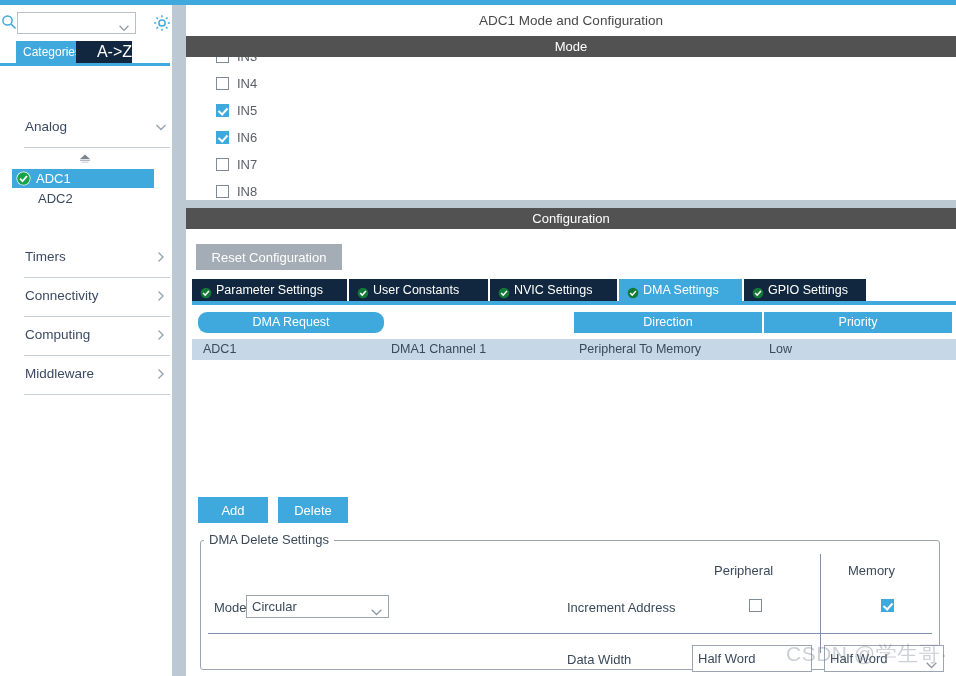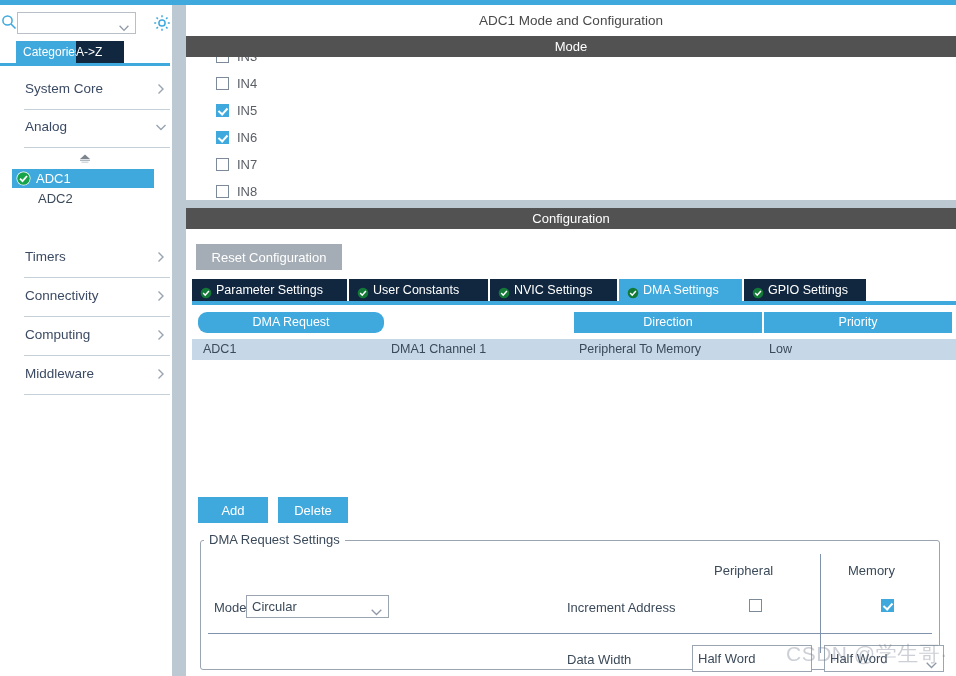--- a/index.html
+++ b/index.html
@@ -86,26 +86,26 @@
     background: #3fa9dd;
     color: #ffffff;
     font-size: 12px;
     line-height: 22px;
     text-align: center;
     cursor: pointer;
   }
   .tab-az {
     position: absolute;
     left: 76px; top: 0;
-    width: 48px; height: 22px;
+    width: 56px; height: 22px;
     background: #10273f;
     color: #ffffff;
-    font-size: 12px;
+    font-size: 16px;
     line-height: 22px;
-    text-align: left;
+    text-align: right;
     cursor: pointer;
   }
   .tab-underline {
     position: absolute;
     left: 0; top: 22px;
     width: 170px; height: 3px;
     background: #3fa9dd;
   }
   .cat-row {
     position: relative;
@@ -444,28 +444,20 @@
       </svg>
     </span>
   </div>
 
   <div class="tabs-cat">
     <div class="tab-categories">Categories</div>
     <div class="tab-az">A-&gt;Z</div>
     <div class="tab-underline"></div>
   </div>
 
-  <div class="cat-row" style="position:absolute; left:12px; top:68px; width:146px;">
-    <span class="cat-label">System Core</span>
-    <span class="chev">
-      <svg width="12" height="12" viewBox="0 0 12 12">
-        <polyline points="3.5,1.5 8,6 3.5,10.5" fill="none" stroke="#98a4b0" stroke-width="1.4"></polyline>
-      </svg>
-    </span>
-  </div>
 
   <div class="cat-row" style="position:absolute; left:12px; top:106px; width:146px;">
     <span class="cat-label">Analog</span>
     <span class="chev">
       <svg width="12" height="12" viewBox="0 0 12 12">
         <polyline points="1.5,4 6,8.5 10.5,4" fill="none" stroke="#98a4b0" stroke-width="1.4"></polyline>
       </svg>
     </span>
   </div>
 
@@ -629,21 +621,21 @@
         <div class="td" style="left:199px;">DMA1 Channel 1</div>
         <div class="td" style="left:387px;">Peripheral To Memory</div>
         <div class="td" style="left:577px;">Low</div>
       </div>
     </div>
 
     <button class="act-btn btn-add">Add</button>
     <button class="act-btn btn-del">Delete</button>
 
     <div class="group"></div>
-    <div class="group-legend">DMA Request Settings</div>
+    <div class="group-legend">DMA Delete Settings</div>
 
     <div class="g-label" style="left:528px; top:334px;">Peripheral</div>
     <div class="g-label" style="left:662px; top:334px;">Memory</div>
 
     <div class="vline" style="left:634px; top:325px; height:99px;"></div>
 
     <div class="hline" style="left:22px; top:404px; width:724px;"></div>
 
     <div class="g-label" style="left:28px; top:371px;">Mode</div>
     <div class="sel-box" style="left:60px; top:366px; width:143px; height:23px;">

